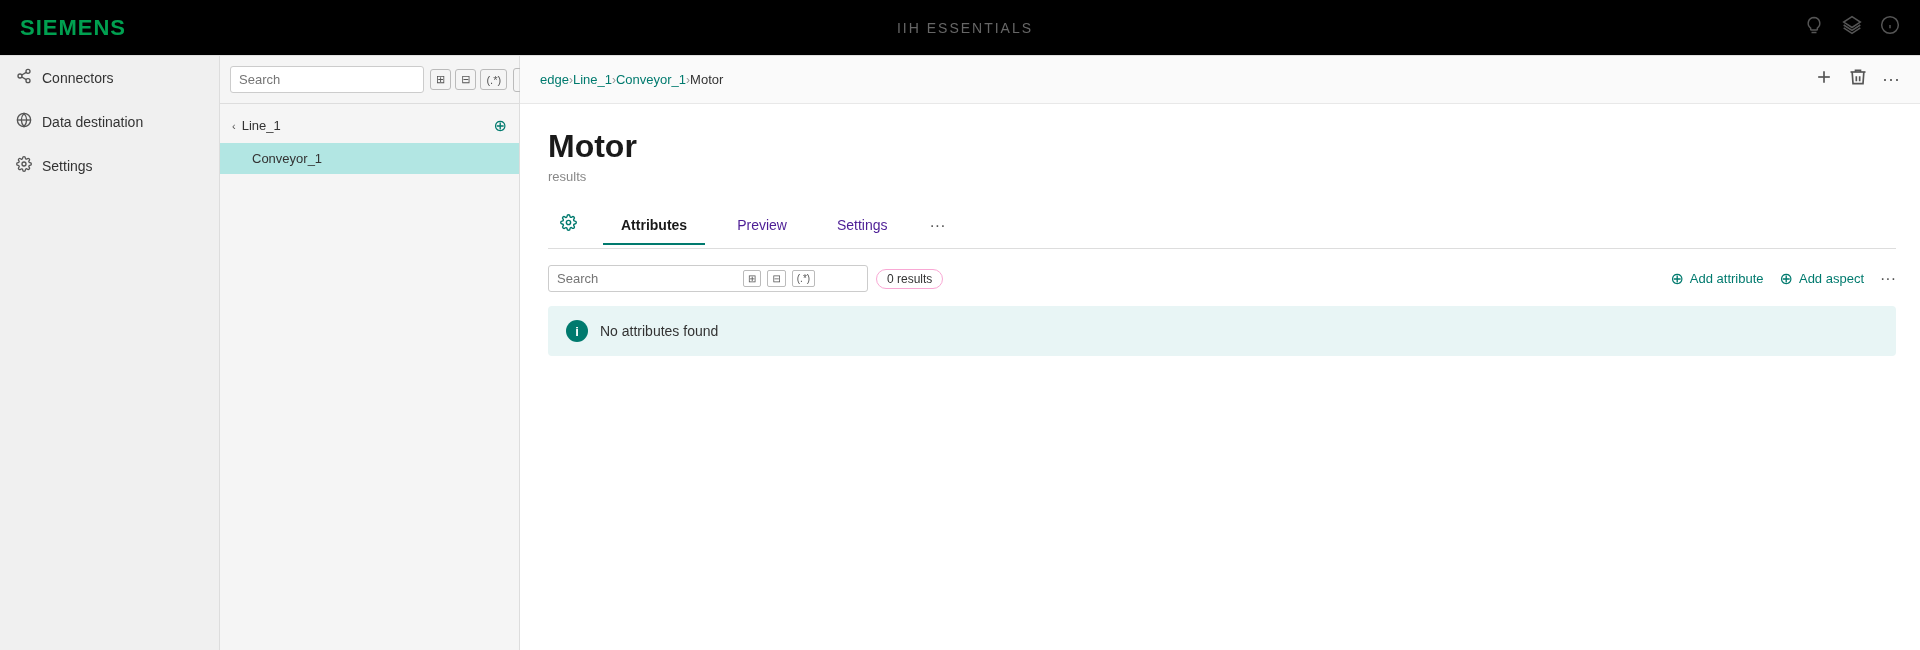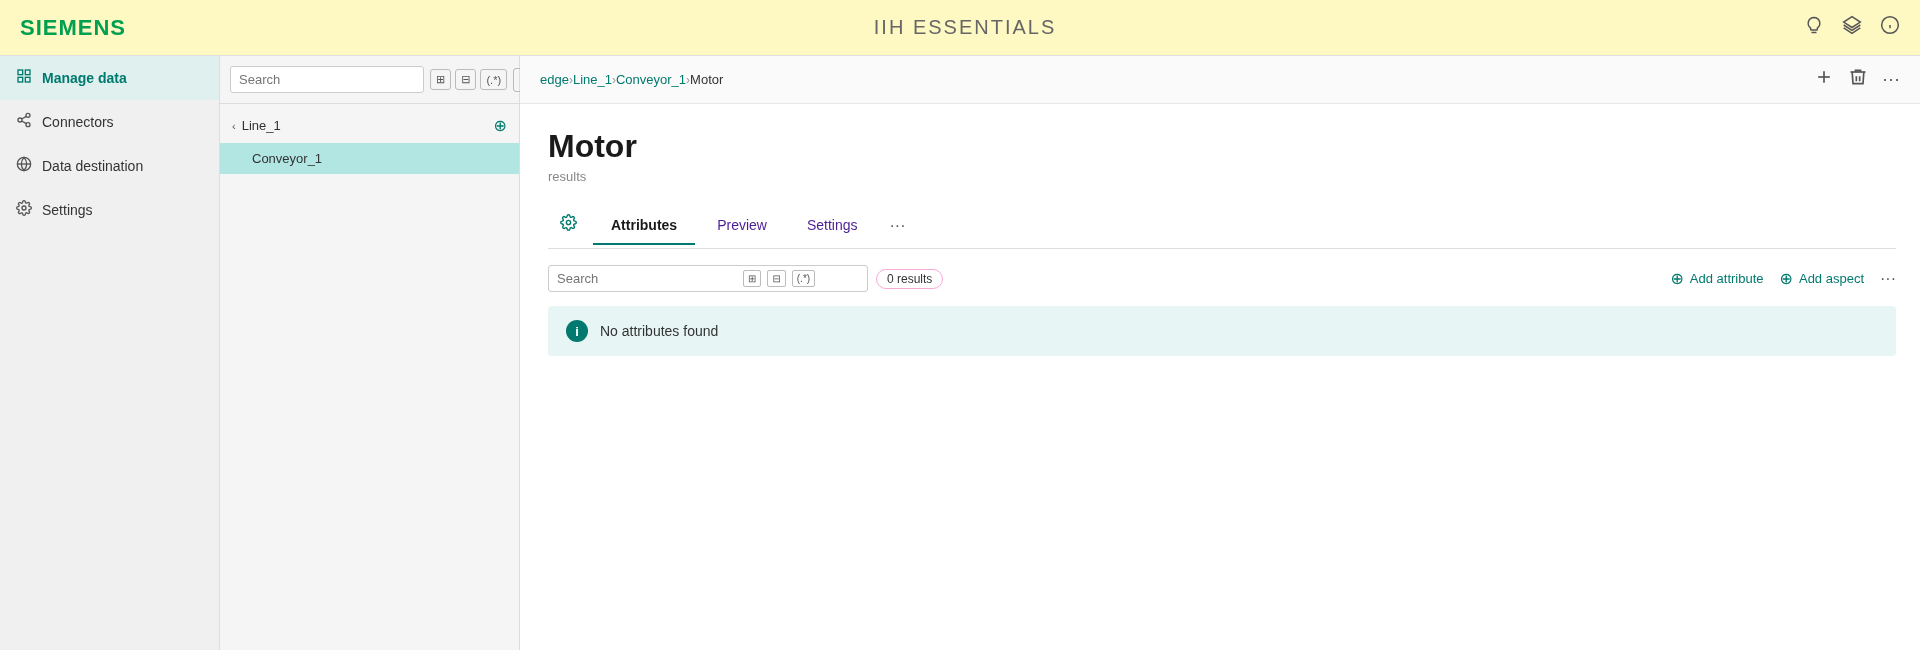--- a/index.html
+++ b/index.html
@@ -1,36 +1,36 @@
 <!DOCTYPE html>
 <html><head>
   <meta charset="utf-8">
   <style>
     * { box-sizing: border-box; margin: 0; padding: 0; }
     body { font-family: 'Segoe UI', Arial, sans-serif; background: #f5f5f5; height: 650px; overflow: hidden; display: flex; flex-direction: column; }
 
     
     .top-header {
-      background: #fef9c3;
+      background: #000000;
       height: 56px;
       display: flex;
       align-items: center;
       justify-content: space-between;
       padding: 8px 20px;
       border-bottom: 1px solid #e0e0e0;
       flex-shrink: 0;
     }
     .siemens-logo {
       font-size: 22px;
       font-weight: 700;
       color: #00a050;
       letter-spacing: 1px;
     }
     .app-title {
-      font-size: 20px;
+      font-size: 14px;
       color: #666;
       letter-spacing: 2px;
       font-weight: 400;
     }
     .header-icons {
       display: flex;
       gap: 18px;
       align-items: center;
     }
     .header-icon {
@@ -200,21 +200,21 @@
     .detail-content { flex: 1; overflow-y: auto; padding: 24px 24px 24px 28px; }
     .asset-title { font-size: 32px; font-weight: 700; color: #1a1a1a; margin-bottom: 4px; }
     .asset-subtitle { font-size: 13px; color: #888; margin-bottom: 20px; }
 
     
     .tabs-bar {
       display: flex;
       align-items: center;
       border-bottom: 1px solid #ddd;
       margin-bottom: 16px;
-      gap: 4px;
+      gap: 14px;
     }
     .tab-gear {
       padding: 10px 12px;
       background: none;
       border: none;
       cursor: pointer;
       color: #007a6e;
       font-size: 17px;
       border-bottom: 2px solid transparent;
     }
@@ -359,31 +359,20 @@
           <line x1="12" y1="8" x2="12" y2="8"></line>
           <line x1="12" y1="12" x2="12" y2="16"></line>
         </svg>
     </span>
   </div>
 </div>
 
 <div class="main-layout">
 
   <div class="sidebar">
-    <div class="sidebar-item active">
-      <span class="sidebar-icon">
-        <svg width="16" height="16" viewBox="0 0 24 24" fill="none" stroke="#007a6e" stroke-width="2">
-            <rect x="3" y="3" width="7" height="7"></rect>
-            <rect x="14" y="3" width="7" height="7"></rect>
-            <rect x="3" y="14" width="7" height="7"></rect>
-            <rect x="14" y="14" width="7" height="7"></rect>
-          </svg>
-      </span>
-      <span>Manage data</span>
-    </div>
     <div class="sidebar-item">
       <span class="sidebar-icon">
         <svg width="16" height="16" viewBox="0 0 24 24" fill="none" stroke="#555" stroke-width="2">
             <circle cx="18" cy="5" r="3"></circle>
             <circle cx="6" cy="12" r="3"></circle>
             <circle cx="18" cy="19" r="3"></circle>
             <line x1="8.59" y1="13.51" x2="15.42" y2="17.49"></line>
             <line x1="15.41" y1="6.51" x2="8.59" y2="10.49"></line>
           </svg>
       </span>

